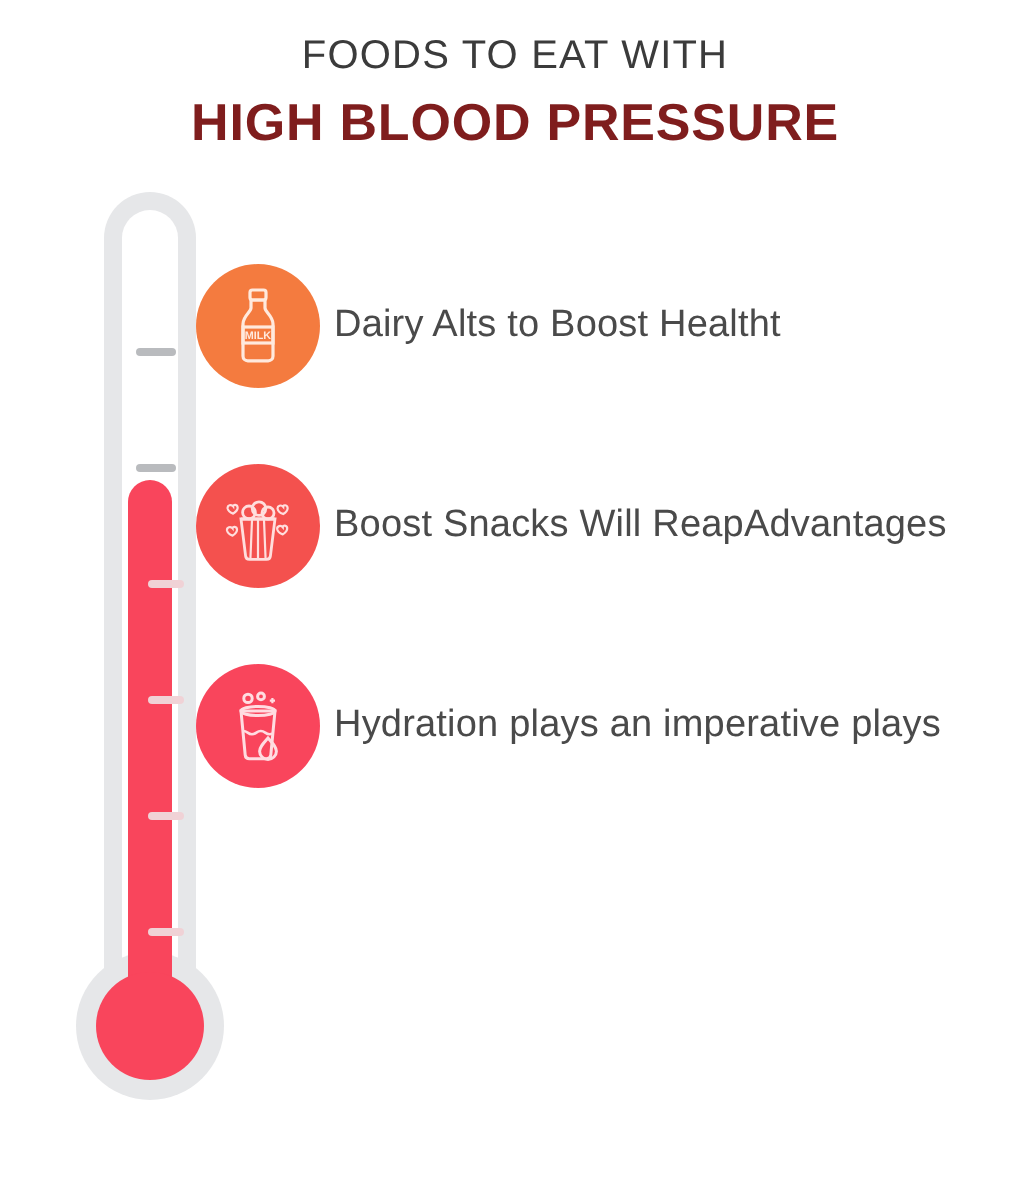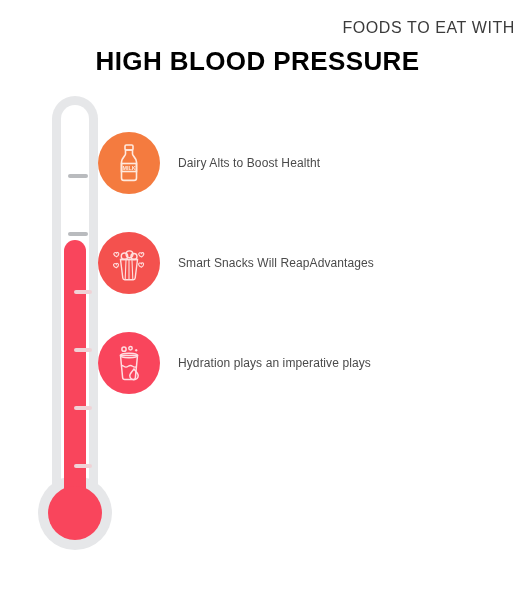--- a/index.html
+++ b/index.html
@@ -18,34 +18,33 @@
   
   .title-block {
     position: absolute;
     top: 12px;
     left: 0;
     width: 515px;
     text-align: center;
   }
   .title-line1 {
     font-family: "Liberation Sans", sans-serif;
-    font-size: 16px;
+    font-size: 20px;
     font-weight: 400;
     letter-spacing: 0.6px;
     color: #3b3b3b;
     line-height: 32px;
     white-space: nowrap;
-    text-align: right;
   }
   .title-line2 {
     font-family: "Liberation Sans", sans-serif;
     font-size: 26px;
     font-weight: 700;
     letter-spacing: 0.4px;
-    color: #000000;
+    color: #7f1d1d;
     line-height: 34px;
     white-space: nowrap;
   }
 
   
   .thermo {
     position: absolute;
     left: 38px;
     top: 96px;
     width: 74px;
@@ -136,23 +135,23 @@
     border-radius: 50%;
     flex: 0 0 62px;
     display: flex;
     align-items: center;
     justify-content: center;
   }
   .icon-circle svg {
     display: block;
   }
   .row-label {
-    margin-left: 18px;
-    font-family: "Liberation Sans", sans-serif;
-    font-size: 12px;
+    margin-left: 7px;
+    font-family: "Liberation Sans", sans-serif;
+    font-size: 19px;
     font-weight: 400;
     color: #4a4a4a;
     letter-spacing: 0.1px;
     white-space: nowrap;
   }
 </style>
 </head>
 <body>
 
 <div class="title-block">
@@ -198,21 +197,21 @@
         <path d="M17 16 L16.2 35.5 M20 16 L20 35.5 M23 16 L23.8 35.5" stroke-width="1.1"></path>
         <circle cx="15.5" cy="12.2" r="3.2"></circle>
         <circle cx="20.5" cy="10.3" r="3.4"></circle>
         <circle cx="25" cy="12.5" r="3"></circle>
         <path d="M7.6 9.2 c-1-1.2 -3-0.6 -2.8 1 c0.2 1.3 2 2.3 2.8 2.6 c0.8-0.5 2.3-1.8 2.2-3.1 c-0.1-1.5-2.2-1.7-2.2-0.5 Z" stroke-width="1.1"></path>
         <path d="M7.3 20.2 c-1-1.2 -3-0.6 -2.8 1 c0.2 1.3 2 2.3 2.8 2.6 c0.8-0.5 2.3-1.8 2.2-3.1 c-0.1-1.5-2.2-1.7-2.2-0.5 Z" stroke-width="1.1"></path>
         <path d="M32.6 9.4 c-1-1.2 -3-0.6 -2.8 1 c0.2 1.3 2 2.3 2.8 2.6 c0.8-0.5 2.3-1.8 2.2-3.1 c-0.1-1.5-2.2-1.7-2.2-0.5 Z" stroke-width="1.1"></path>
         <path d="M32.4 19.6 c-1-1.2 -3-0.6 -2.8 1 c0.2 1.3 2 2.3 2.8 2.6 c0.8-0.5 2.3-1.8 2.2-3.1 c-0.1-1.5-2.2-1.7-2.2-0.5 Z" stroke-width="1.1"></path>
       </svg>
     </div>
-    <div class="row-label">Smart Snacks Will ReapAdvantages</div>
+    <div class="row-label">Boost Snacks Will ReapAdvantages</div>
   </div>
 
   <div class="row">
     <div class="icon-circle" style="background:#f9455c;">
       <svg width="36" height="40" viewBox="0 0 36 40" fill="none" stroke="#ffdce1" stroke-width="1.5">
         <path d="M9.5 12.5 L11.6 34.5 C11.7 35.6 12.6 36.4 13.7 36.4 L22.3 36.4 C23.4 36.4 24.3 35.6 24.4 34.5 L26.5 12.5 Z"></path>
         <ellipse cx="18" cy="12.5" rx="8.5" ry="2.3"></ellipse>
         <path d="M10.6 22.5 c2.2 0 2.2 1.6 4.4 1.6 c2.2 0 2.2-1.6 4.4-1.6 c2.2 0 2.2 1.6 4.4 1.6 c0.6 0 1-0.1 1.4-0.3" stroke-width="1.3"></path>
         <circle cx="13" cy="6.2" r="2.1"></circle>
         <circle cx="19.5" cy="5.2" r="1.7"></circle>

